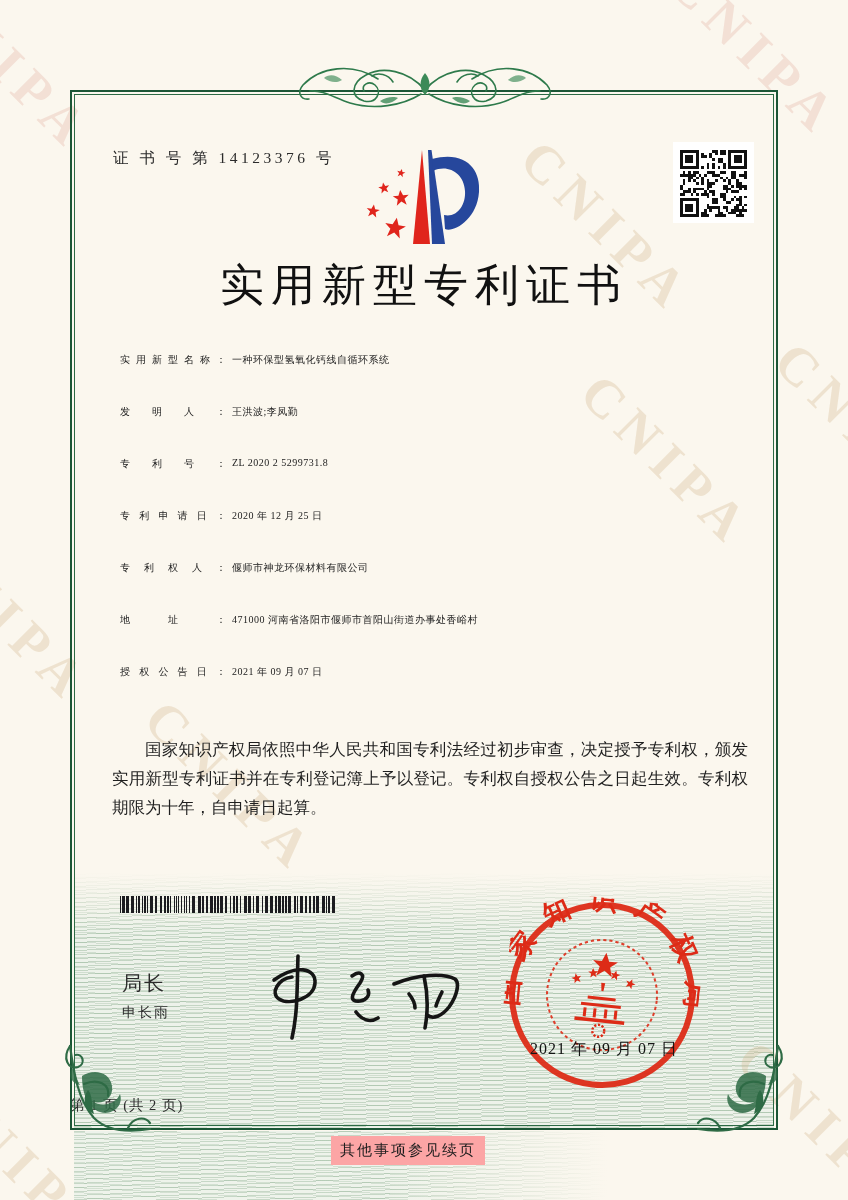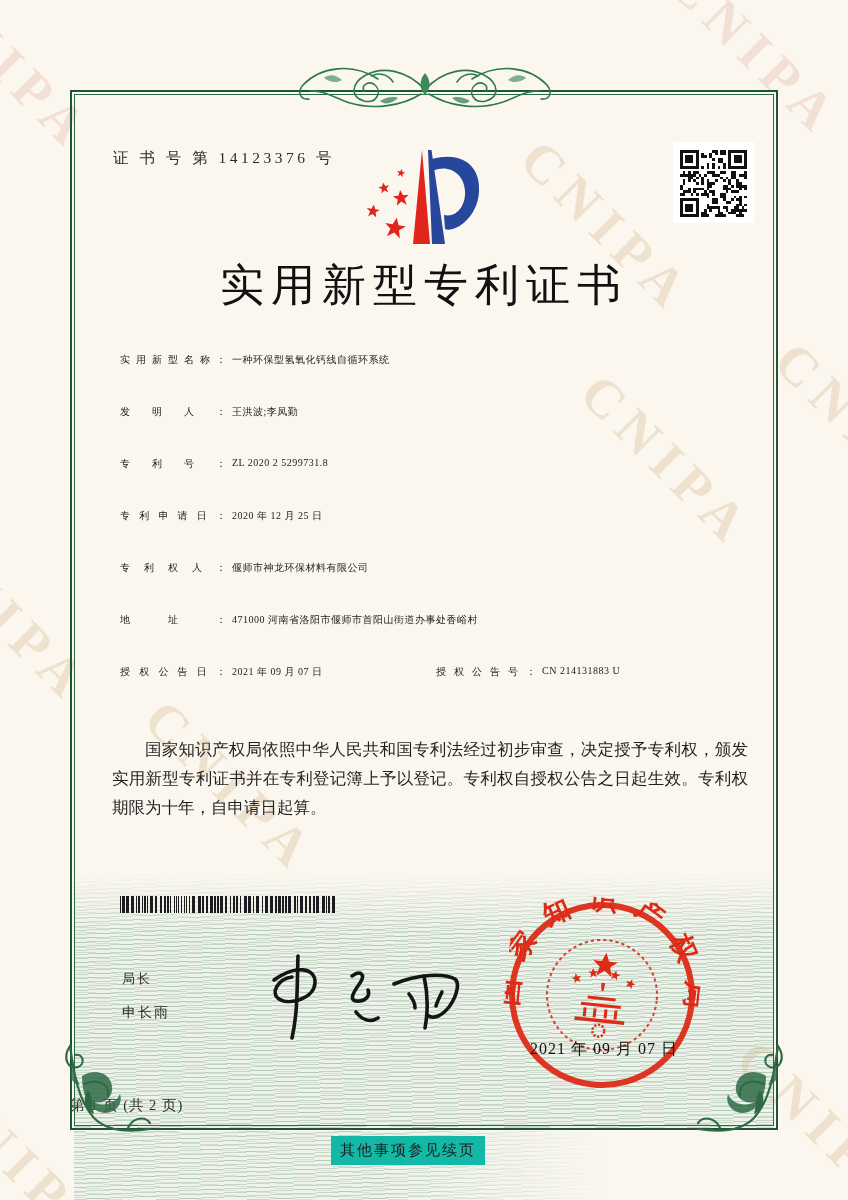--- a/index.html
+++ b/index.html
@@ -77,36 +77,36 @@
   .body-text{
     left:112px;top:735px;width:636px;z-index:2;
     font-size:16.5px;line-height:1.76;color:#1f1f1f;text-align:justify;
   }
   .body-text p{margin:0;text-indent:2em;}
 
   
   .barcode{left:120px;top:896px;z-index:2;}
 
   
-  .sig-title{left:122px;top:970px;font-size:13px;letter-spacing:2px;z-index:2;}
+  .sig-title{left:122px;top:970px;font-size:20px;letter-spacing:2px;z-index:2;}
   .sig-name{left:122px;top:1004px;font-size:14px;letter-spacing:2px;z-index:2;}
   .sig-script{left:252px;top:950px;z-index:2;}
 
   
   .seal{left:505px;top:898px;z-index:2;transform:rotate(6deg);}
   .seal-date{
     left:518px;top:1039px;width:172px;text-align:center;z-index:4;
     font-size:16px;letter-spacing:1px;color:#141414;white-space:nowrap;
   }
 
   
   .page-no{left:70px;top:1096px;width:672px;text-align:left;font-size:14.5px;letter-spacing:1px;z-index:2;}
   .cont-note{
     left:331px;top:1136px;width:154px;height:29px;line-height:29px;z-index:2;
-    background:#14b8a6;text-align:center;font-size:15px;letter-spacing:2px;color:#1d1d1d;
+    background:#fca5a5;text-align:center;font-size:15px;letter-spacing:2px;color:#1d1d1d;
   }
 
   .orn{z-index:4;pointer-events:none;}
 </style>
 </head>
 <body>
 
 <div class="abs guilloche">
     <div class="guilloche-fade"></div>
   </div>
@@ -218,21 +218,20 @@
   <span class="lab">专利申请日：</span><span class="val">2020 年 12 月 25 日</span>
 </div>
 <div class="row" style="top:561px;">
   <span class="lab">专利权人：</span><span class="val">偃师市神龙环保材料有限公司</span>
 </div>
 <div class="row" style="top:613px;">
   <span class="lab">地址：</span><span class="val">471000 河南省洛阳市偃师市首阳山街道办事处香峪村</span>
 </div>
 <div class="row" style="top:665px;">
   <span class="lab">授权公告日：</span><span class="val">2021 年 09 月 07 日</span>
-  <span class="pair2"><span class="lab">授权公告号：</span><span class="val">CN 214131883 U</span></span>
 </div>
 
 <div class="abs body-text">
   <p>国家知识产权局依照中华人民共和国专利法经过初步审查，决定授予专利权，颁发实用新型专利证书并在专利登记簿上予以登记。专利权自授权公告之日起生效。专利权期限为十年，自申请日起算。</p>
 </div>
 
 <svg id="barcode" class="abs barcode" width="218" height="18">
     <path d="M0,0h1v17h-1zM2,0h3v17h-3zM6,0h3v17h-3zM11,0h3v17h-3zM16,0h1v17h-1zM18,0h2v17h-2zM22,0h1v17h-1zM24,0h2v17h-2zM27,0h1v17h-1zM30,0h3v17h-3zM35,0h2v17h-2zM40,0h2v17h-2zM44,0h2v17h-2zM47,0h2v17h-2zM50,0h1v17h-1zM54,0h1v17h-1zM56,0h1v17h-1zM58,0h1v17h-1zM61,0h1v17h-1zM64,0h1v17h-1zM66,0h1v17h-1zM69,0h1v17h-1zM72,0h3v17h-3zM78,0h3v17h-3zM82,0h2v17h-2zM86,0h2v17h-2zM90,0h3v17h-3zM94,0h2v17h-2zM97,0h2v17h-2zM100,0h3v17h-3zM105,0h2v17h-2zM110,0h1v17h-1zM113,0h2v17h-2zM116,0h2v17h-2zM120,0h1v17h-1zM124,0h3v17h-3zM128,0h3v17h-3zM133,0h1v17h-1zM136,0h3v17h-3zM142,0h1v17h-1zM145,0h3v17h-3zM150,0h3v17h-3zM155,0h2v17h-2zM158,0h3v17h-3zM162,0h2v17h-2zM165,0h2v17h-2zM168,0h3v17h-3zM174,0h2v17h-2zM177,0h1v17h-1zM180,0h3v17h-3zM185,0h2v17h-2zM189,0h2v17h-2zM193,0h2v17h-2zM196,0h3v17h-3zM202,0h3v17h-3zM206,0h1v17h-1zM208,0h2v17h-2zM212,0h3v17h-3z" fill="#1c1c20"></path>
   </svg>
 

